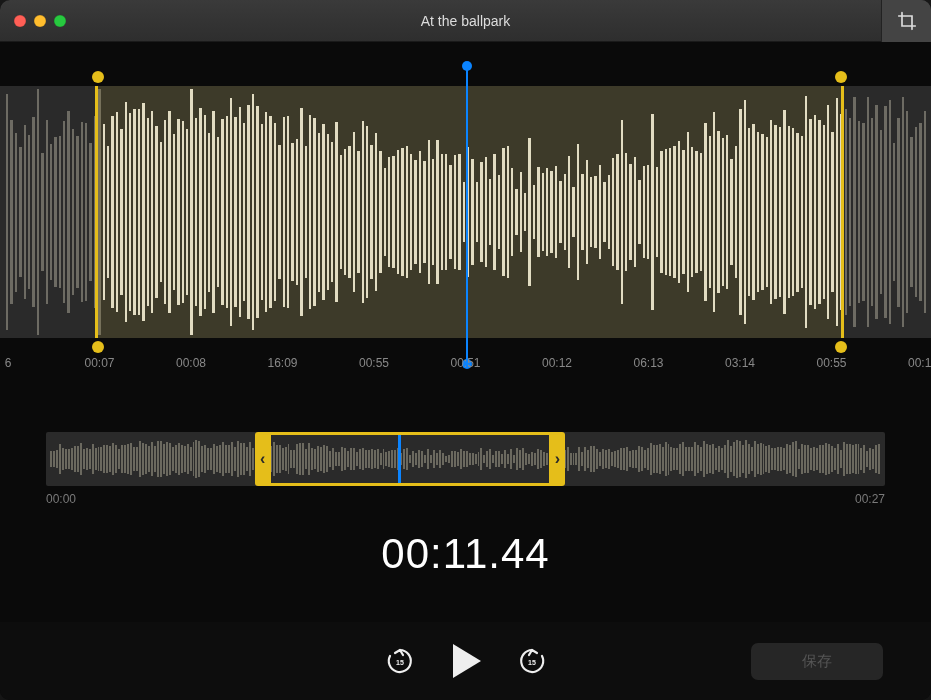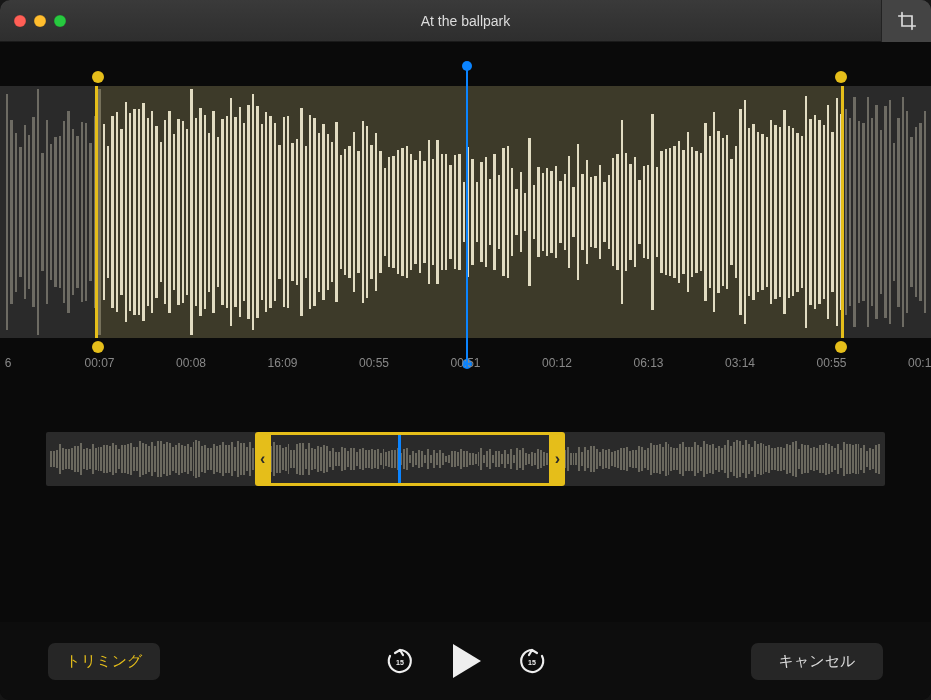--- a/index.html
+++ b/index.html
@@ -704,25 +704,29 @@
           <span style="height: 43%;"></span>
           <span style="height: 58.9%;"></span>
           <span style="height: 64.4%;"></span>
         </div>
       <div class="ov-select">
         <span class="ov-chevron left">‹</span>
         <span class="ov-chevron right">›</span>
       </div>
       <div class="ov-play"></div>
     </div>
-
+    <div class="ov-times">
+      <span class="start">00:00</span>
+      <span class="end">00:27</span>
+    </div>
+
+    <div class="big-time">00:11.44</div>
   </div>
 
   <div class="toolbar">
-    <button class="btn y">トリミング</button>
 
     <div class="transport">
       <button class="t-btn">
         <svg width="30" height="30" viewBox="0 0 30 30">
           <path d="M15 4 a11 11 0 1 1 -10 6" stroke="#eee" stroke-width="2.2" fill="none" stroke-linecap="round"></path>
           <path d="M15 4 l-5 3 M15 4 l3 5" stroke="#eee" stroke-width="2.2" fill="none" stroke-linecap="round"></path>
           <text x="15" y="19" text-anchor="middle" class="skip-label">15</text>
         </svg>
       </button>
       <button class="t-btn">
@@ -733,15 +737,15 @@
       <button class="t-btn">
         <svg width="30" height="30" viewBox="0 0 30 30">
           <path d="M15 4 a11 11 0 1 0 10 6" stroke="#eee" stroke-width="2.2" fill="none" stroke-linecap="round"></path>
           <path d="M15 4 l5 3 M15 4 l-3 5" stroke="#eee" stroke-width="2.2" fill="none" stroke-linecap="round"></path>
           <text x="15" y="19" text-anchor="middle" class="skip-label">15</text>
         </svg>
       </button>
     </div>
 
     <div class="spacer"></div>
-    <button class="btn g">キャンセル</button>
+    <button class="btn g gap-s dis">保存</button>
   </div>
 </div>
 
 </body></html>

